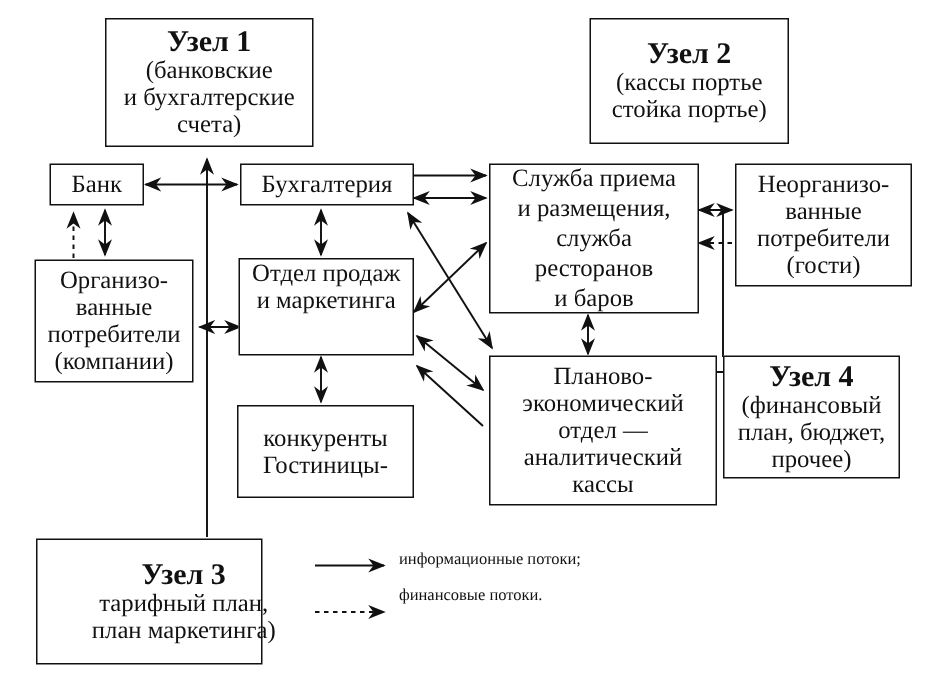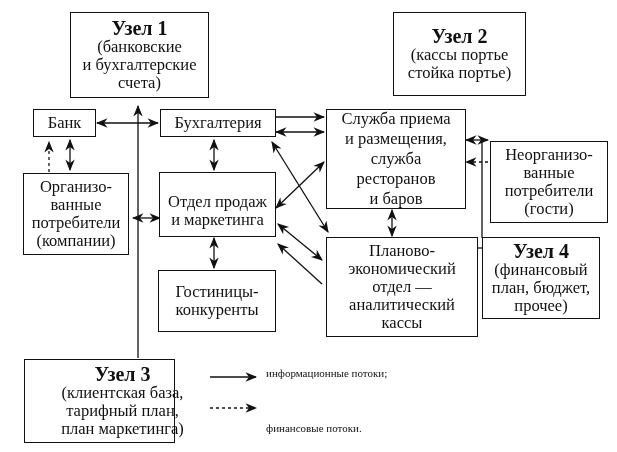--- a/index.html
+++ b/index.html
@@ -87,62 +87,61 @@
   </div>
 
   <div class="box" style="left:326px;top:109px;width:140px;height:100px;justify-content:space-between;">
     <span>Служба приема</span>
     <span>и размещения,</span>
     <span>служба</span>
     <span>ресторанов</span>
     <span>и баров</span>
   </div>
 
-  <div class="box" style="left:490px;top:109px;width:118px;height:82px;margin-top:32px;">
+  <div class="box" style="left:490px;top:109px;width:118px;height:82px;">
     <span>Неорганизо-</span>
     <span>ванные</span>
     <span>потребители</span>
     <span>(гости)</span>
   </div>
 
   <div class="box" style="left:23px;top:173px;width:106px;height:82px;text-align:center;">
     <span>Организо-</span>
     <span>ванные</span>
     <span>потребители</span>
     <span>(компании)</span>
   </div>
 
-  <div class="box" style="left:159px;top:172px;width:117px;height:65px;justify-content:flex-start;padding-top:20px;">
+  <div class="box" style="left:159px;top:172px;width:117px;height:65px;justify-content:flex-start;padding-top:0;">
     <span>Отдел продаж</span>
     <span>и маркетинга</span>
   </div>
 
   <div class="box" style="left:158px;top:270px;width:118px;height:62px;">
+    <span>конкуренты</span>
     <span>Гостиницы-</span>
-    <span>конкуренты</span>
   </div>
 
   <div class="box" style="left:326px;top:237px;width:152px;height:100px;">
     <span>Планово-</span>
     <span>экономический</span>
     <span>отдел —</span>
     <span>аналитический</span>
     <span>кассы</span>
   </div>
 
   <div class="box" style="left:482px;top:237px;width:118px;height:82px;">
     <span class="title">Узел 4</span>
     <span>(финансовый</span>
     <span>план, бюджет,</span>
     <span>прочее)</span>
   </div>
 
   <div class="box" style="left:24px;top:359px;width:151px;height:84px;padding-left:46px;">
     <span class="title">Узел 3</span>
-    <span>(клиентская база,</span>
     <span>тарифный план,</span>
     <span>план маркетинга)</span>
   </div>
 
   <div class="legend" style="left:266px;top:367px;">информационные потоки;</div>
-  <div class="legend" style="left:266px;top:422px;">финансовые потоки.</div>
+  <div class="legend" style="left:266px;top:391px;">финансовые потоки.</div>
 
 </div>
 
 </body></html>

